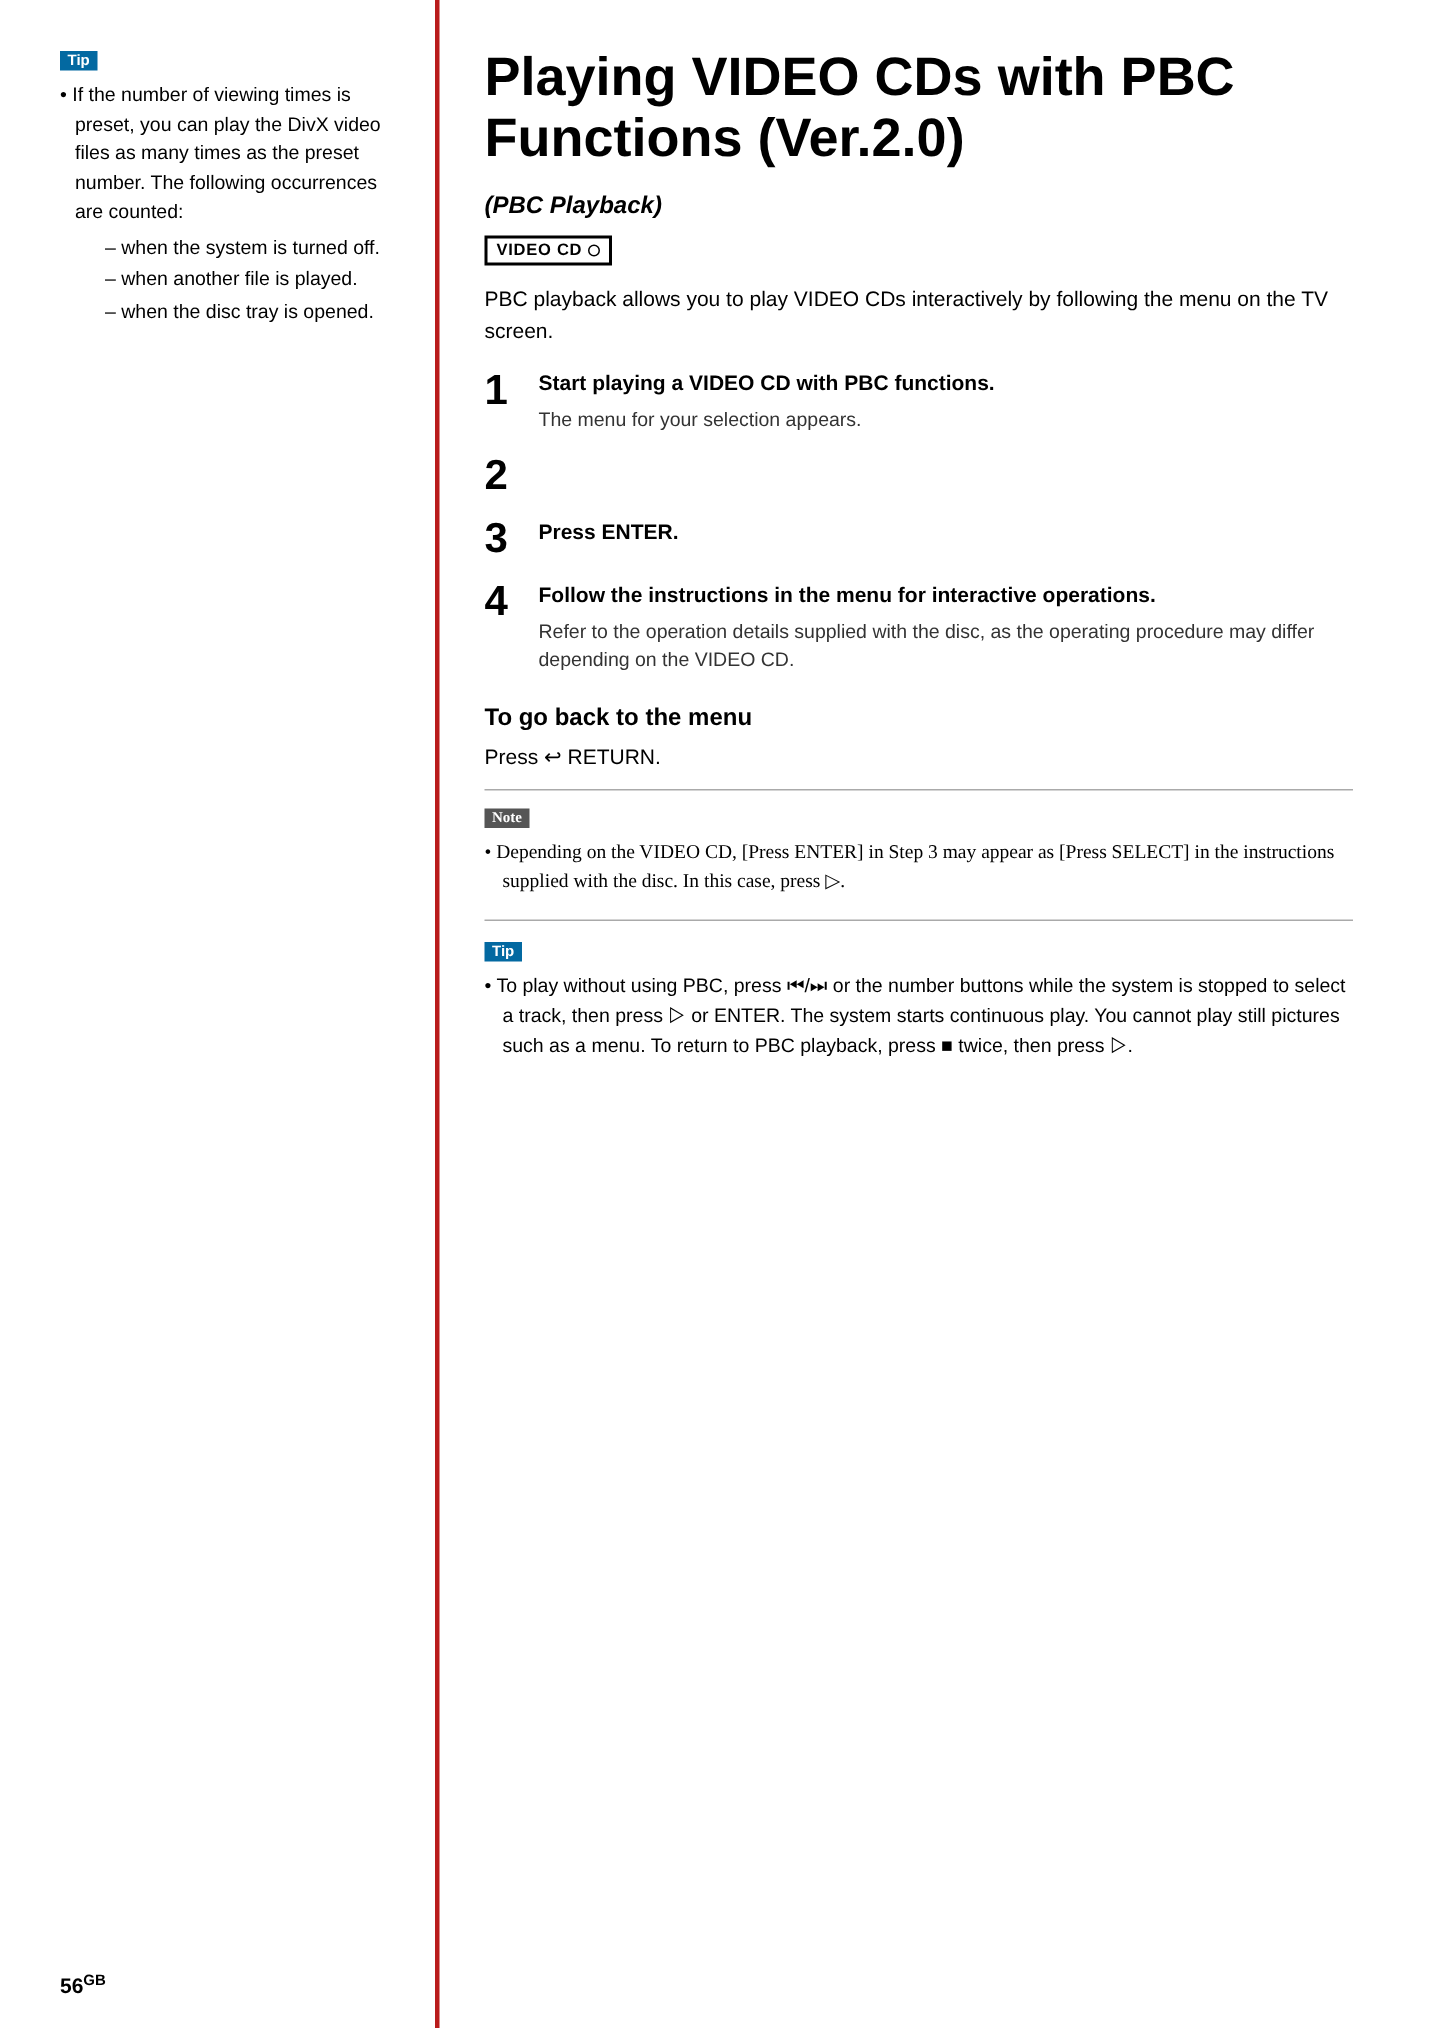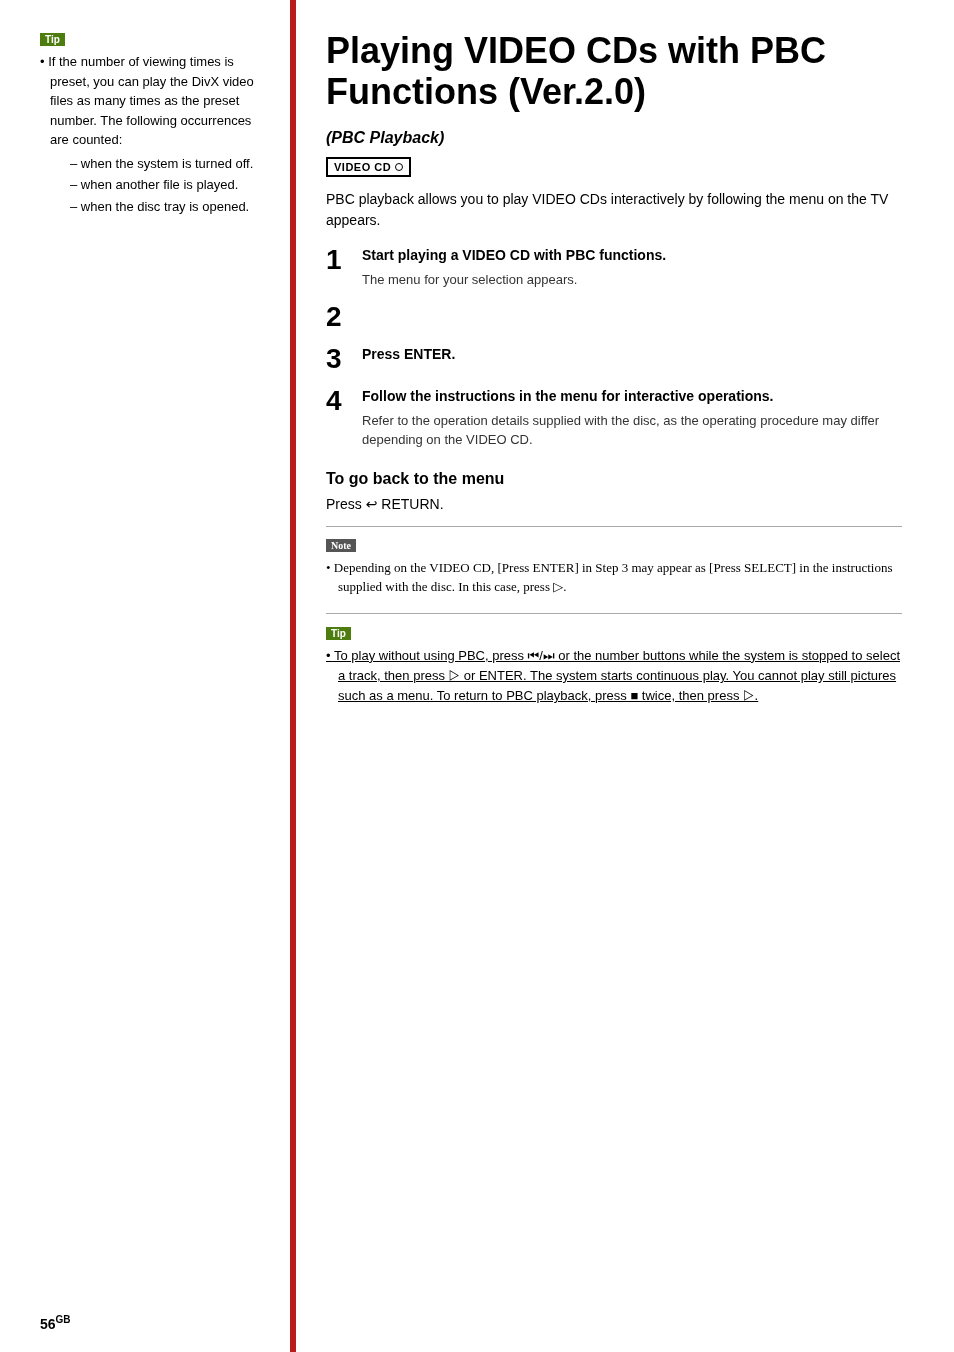--- a/index.html
+++ b/index.html
@@ -25,27 +25,27 @@
     .left-col {
       width: 290px;
       padding: 30px 20px 30px 40px;
       flex-shrink: 0;
     }
 
     
     .right-col {
       flex: 1;
       padding: 30px 52px 30px 30px;
-      border-left: 6px solid #b91c1c;
+      border-left: 3px solid #b91c1c;
     }
 
     
     .tip-badge {
       display: inline-block;
-      background: #4d7c0f;
+      background: #0369a1;
       color: #fff;
       font-size: 10px;
       font-weight: bold;
       padding: 1px 5px;
       margin-bottom: 6px;
     }
 
     .note-badge {
       display: inline-block;
       background: #555;
@@ -237,21 +237,20 @@
     }
 
     .tip-content-right ul {
       list-style: none;
       padding-left: 0;
     }
 
     .tip-content-right ul li {
       padding-left: 12px;
       text-indent: -12px;
-      text-decoration: underline;
     }
 
     .tip-content-right ul li::before {
       content: "• ";
     }
 
     .divider-line {
       border: none;
       border-top: 1px solid #aaa;
       margin: 10px 0;
@@ -284,21 +283,21 @@
 
     <h1 class="page-title">Playing VIDEO CDs with PBC Functions (Ver.2.0)</h1>
 
     <div class="section-subtitle">(PBC Playback)</div>
 
     <div class="video-cd-badge">
       <span>VIDEO CD</span>
       <span class="cd-dot"></span>
     </div>
 
-    <p class="intro-text">PBC playback allows you to play VIDEO CDs interactively by following the menu on the TV appears.</p>
+    <p class="intro-text">PBC playback allows you to play VIDEO CDs interactively by following the menu on the TV screen.</p>
 
     <ol class="steps-list">
 
       <li class="step-item">
         <span class="step-number">1</span>
         <div class="step-content">
           <div class="step-title">Start playing a VIDEO CD with PBC functions.</div>
           <div class="step-desc">The menu for your selection appears.</div>
         </div>
       </li>

